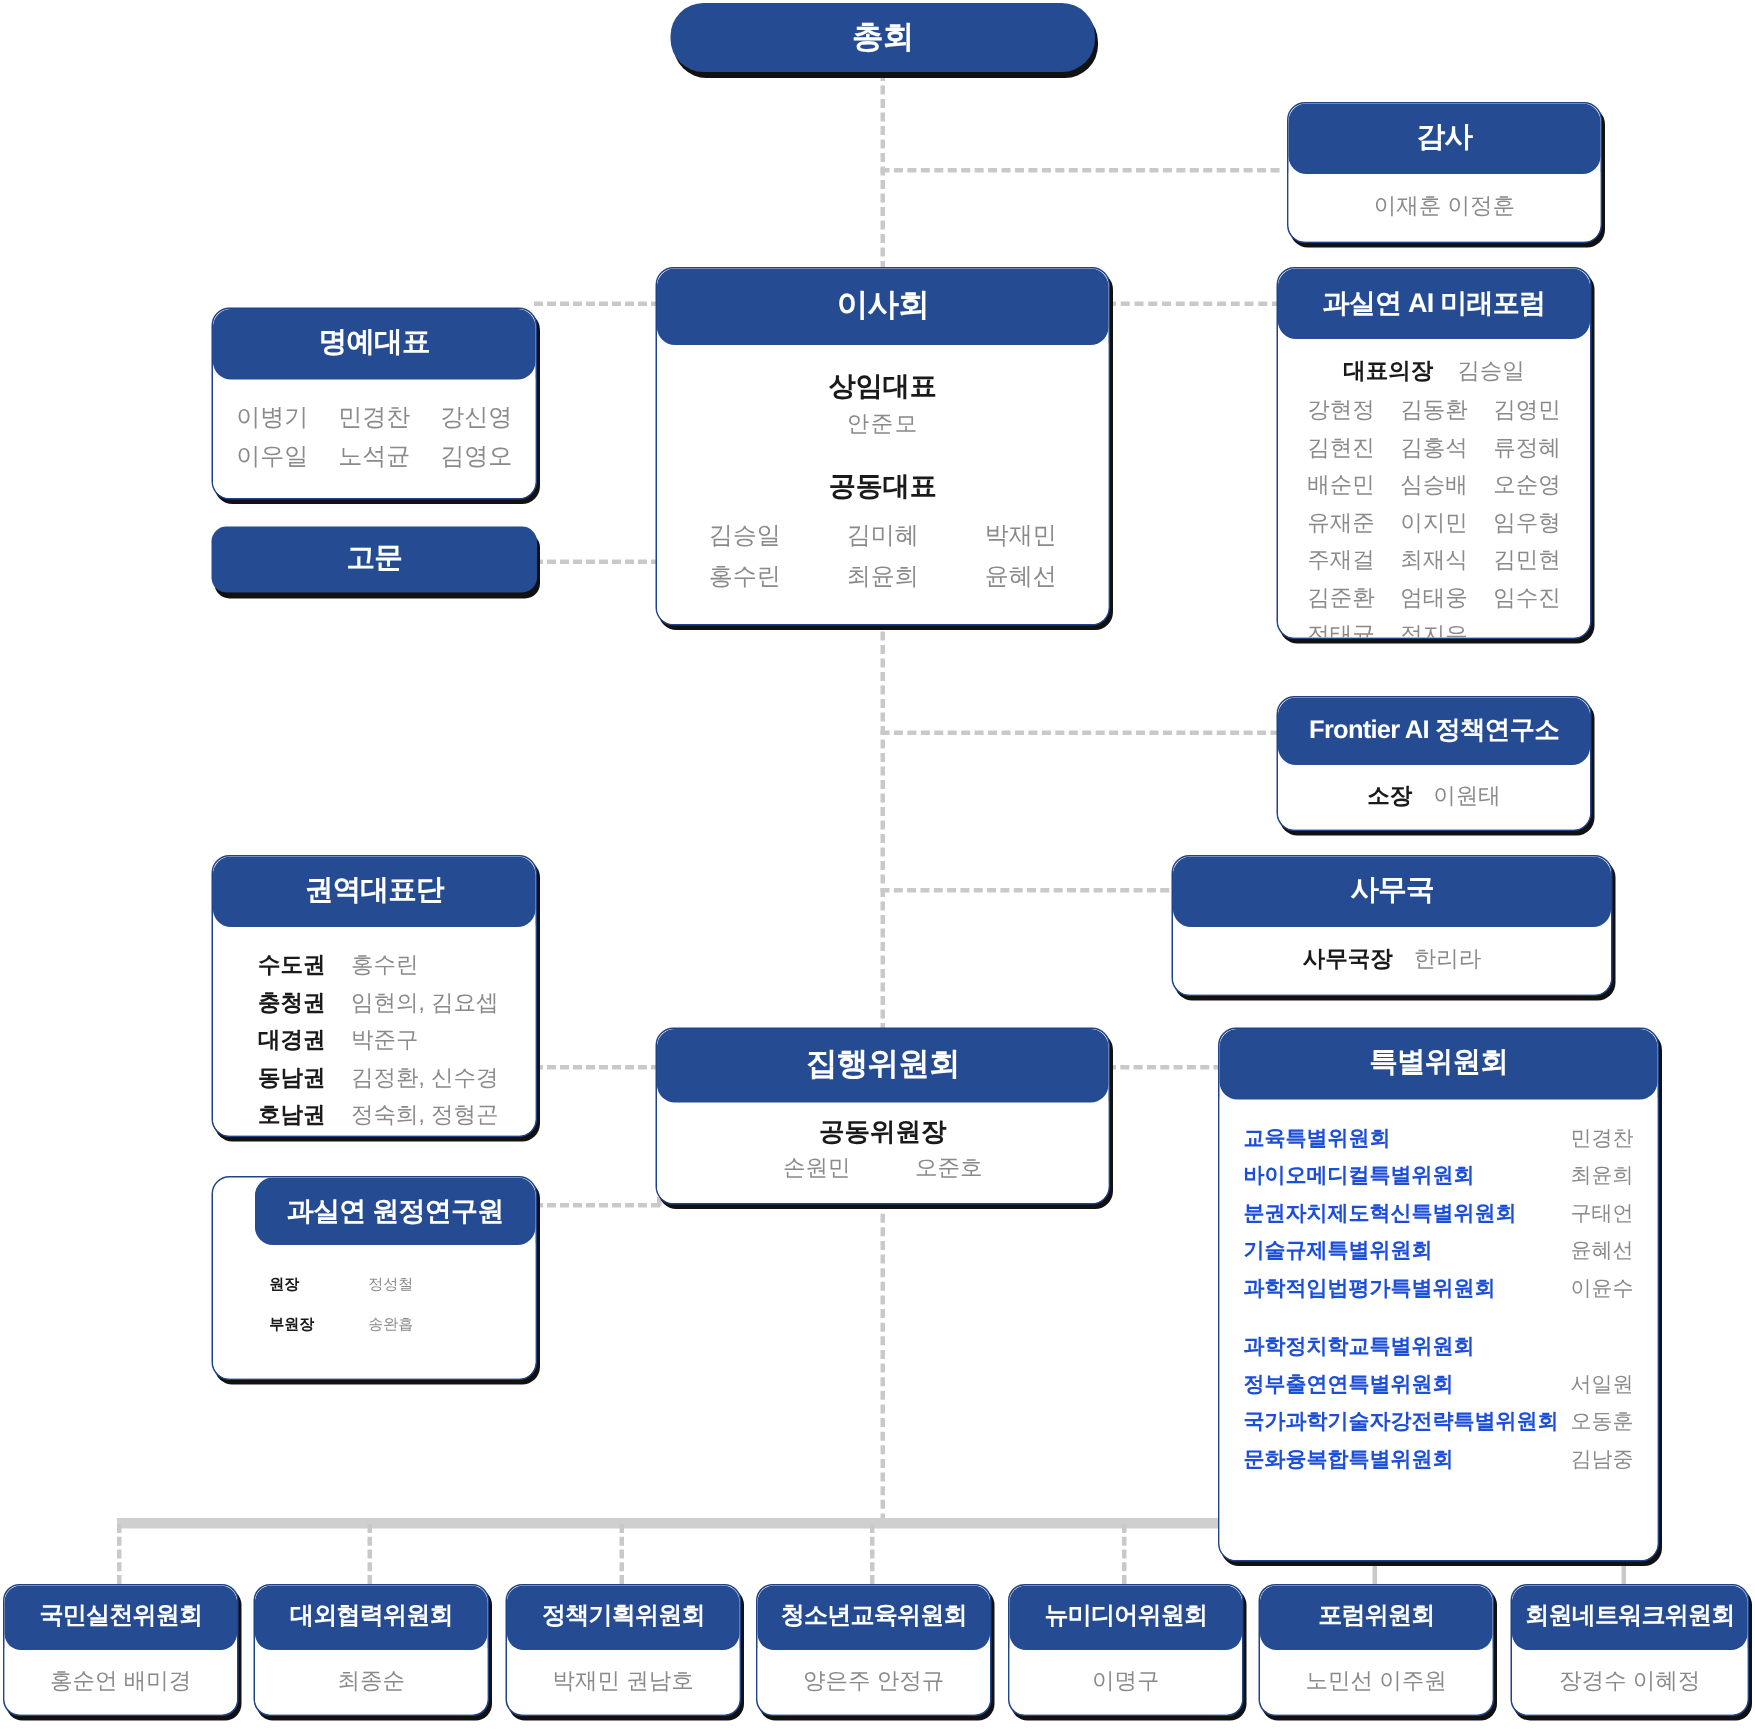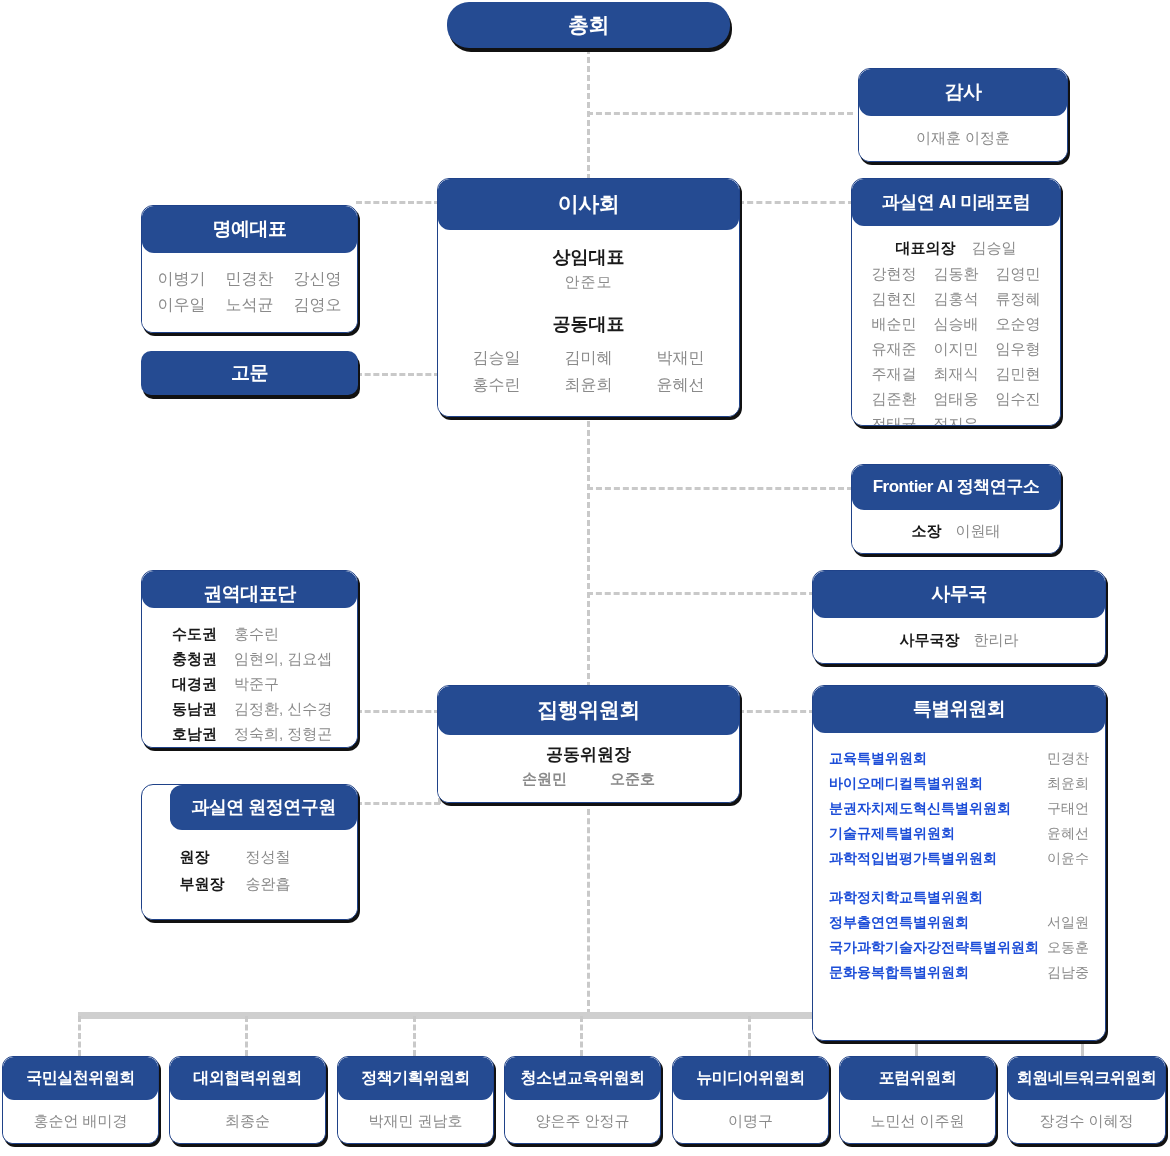--- a/index.html
+++ b/index.html
@@ -105,44 +105,44 @@
   #n-forum .rowline span{width:62px;text-align:center;line-height:25px;font-size:15px;}
 
   
   #n-fri{left:851px;top:464px;width:210px;}
   #n-fri .hdr{height:44px;line-height:44px;font-size:17px;}
   #n-fri .bdy{height:44px;line-height:44px;font-size:15px;}
   #n-fri .bdy .strong{margin-right:14px;}
 
   
   #n-region{left:141px;top:570px;width:217px;}
-  #n-region .hdr{height:36px;line-height:46px;font-size:19px;}
+  #n-region .hdr{height:46px;line-height:46px;font-size:19px;}
   #n-region .bdy{height:140px;box-sizing:border-box;padding:14px 0 0 0;font-size:15px;}
   #n-region .r{display:flex;justify-content:flex-start;padding-left:30px;line-height:25px;}
   #n-region .r .k{width:62px;text-align:left;}
   #n-region .r .v{text-align:left;}
 
   
   #n-inst{left:141px;top:784px;width:217px;}
   #n-inst .hdr{height:44px;line-height:44px;font-size:18px;margin-left:28px;}
-  #n-inst .bdy{height:90px;box-sizing:border-box;padding-top:14px;font-size:15px;}
+  #n-inst .bdy{height:90px;box-sizing:border-box;padding-top:14px;font-size:10px;}
   #n-inst .r{display:flex;justify-content:center;line-height:27px;}
   #n-inst .r .k{width:66px;text-align:left;}
   #n-inst .r .v{width:74px;text-align:left;}
 
   
   #n-exec{left:437px;top:685px;width:303px;}
   #n-exec .hdr{height:48px;line-height:48px;font-size:21px;}
   #n-exec .bdy{height:68px;box-sizing:border-box;padding-top:8px;font-size:16px;}
   #n-exec .t{font-size:17px;line-height:25px;}
-  #n-exec .n{font-size:15px;line-height:24px;font-weight:bold;}
+  #n-exec .n{font-size:15px;line-height:24px;}
   #n-exec .n span{display:inline-block;width:88px;text-align:center;}
 
   
-  #n-sec{left:812px;top:570px;width:294px;}
+  #n-sec{left:781px;top:570px;width:294px;}
   #n-sec .hdr{height:46px;line-height:46px;font-size:19px;}
   #n-sec .bdy{height:46px;line-height:46px;font-size:15px;}
   #n-sec .bdy .strong{margin-right:14px;}
 
   
   #n-spec{left:812px;top:685px;width:294px;}
   #n-spec .hdr{height:46px;line-height:46px;font-size:19px;}
   #n-spec .bdy{height:308px;box-sizing:border-box;padding:14px 16px 0 16px;font-size:14px;text-align:left;}
   #n-spec .r{display:flex;justify-content:space-between;line-height:25px;}
   #n-spec .r .k{color:#1d4ed8;font-weight:bold;font-size:14px;white-space:nowrap;}

